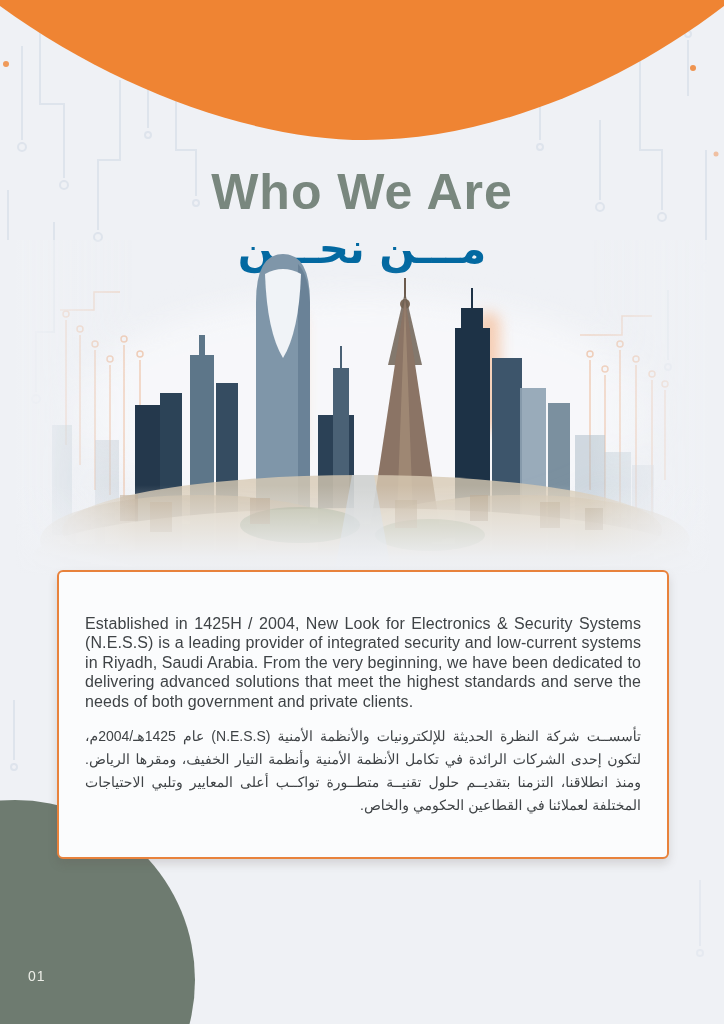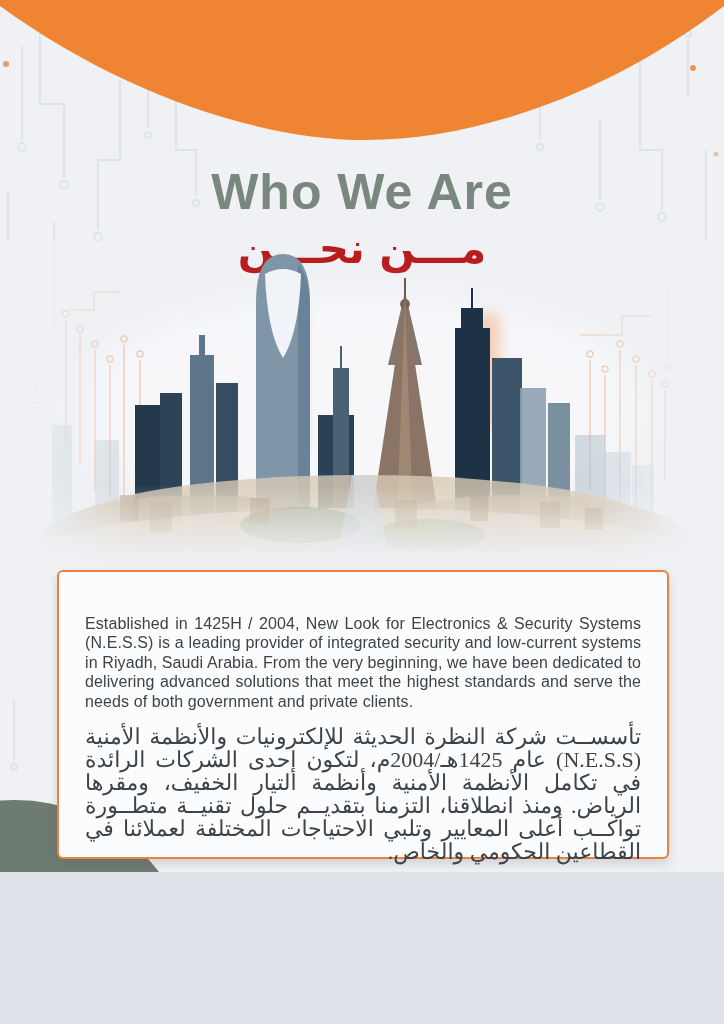--- a/index.html
+++ b/index.html
@@ -1,34 +1,34 @@
 <!DOCTYPE html>
 <html lang="en"><head>
 <meta charset="utf-8">
 <style>
   html,body{margin:0;padding:0;background:#dfe2e8;}
   .page{
-    position:relative;width:724px;height:872px;overflow:hidden;
+    position:relative;width:724px;height:1024px;overflow:hidden;
     background:#EFF1F5;font-family:"Liberation Sans",sans-serif;
     margin:0 auto;
   }
   .layer{position:absolute;left:0;top:0;}
   
   .circuit-bg{width:724px;height:1024px;}
   
   .top-blob{width:724px;height:150px;z-index:2;}
   
   .title-en{
     position:absolute;left:0;top:163px;width:724px;text-align:center;z-index:3;
     font-size:50px;font-weight:bold;letter-spacing:1px;color:#79877E;
   }
   .title-ar{
     position:absolute;left:0;top:224px;width:724px;text-align:center;z-index:3;
     font-family:"DejaVu Sans",sans-serif;direction:rtl;
-    font-size:42px;font-weight:bold;color:#b91c1c;
+    font-size:42px;font-weight:bold;color:#0369a1;
   }
   
   .city{position:absolute;left:0;top:240px;width:724px;height:335px;z-index:4;}
   .glow{position:absolute;background:#F4AC7B;opacity:.55;filter:blur(7px);border-radius:14px;}
   .glow-left{left:277px;top:68px;width:26px;height:152px;}
   .glow-right{left:476px;top:72px;width:24px;height:120px;}
   .haze{position:absolute;left:70px;top:55px;width:584px;height:235px;background:rgba(252,252,253,.6);border-radius:50%;filter:blur(16px);}
   .city svg{position:absolute;left:0;top:0;}
   .fade-left{position:absolute;left:0;top:0;width:135px;height:335px;
     background:linear-gradient(to right,#EFF1F5 12%,rgba(239,241,245,0));}
@@ -42,22 +42,22 @@
     box-sizing:border-box;border:2px solid #E8823C;border-radius:6px;
     background:#FBFCFD;box-shadow:0 5px 10px rgba(90,80,70,.18);
     padding:42px 26px 22px 26px;
   }
   .p-en{
     margin:0 0 14px 0;font-size:16px;line-height:19.4px;letter-spacing:.1px;
     color:#3F4346;text-align:justify;
   }
   .p-ar{
     margin:0;direction:rtl;text-align:justify;
-    font-family:Liberation Serif, serif;
-    font-size:22px;line-height:23px;color:#3F4346;
+    font-family:Liberation Sans, sans-serif;
+    font-size:14px;line-height:23px;color:#3F4346;
   }
   
   .corner-circle{
     position:absolute;left:-165px;top:800px;width:360px;height:360px;
     border-radius:50%;background:#6E7B70;z-index:5;
   }
   .page-number{
     position:absolute;left:28px;top:968px;z-index:7;
     font-size:14px;color:#EDEFE8;letter-spacing:1px;
   }

